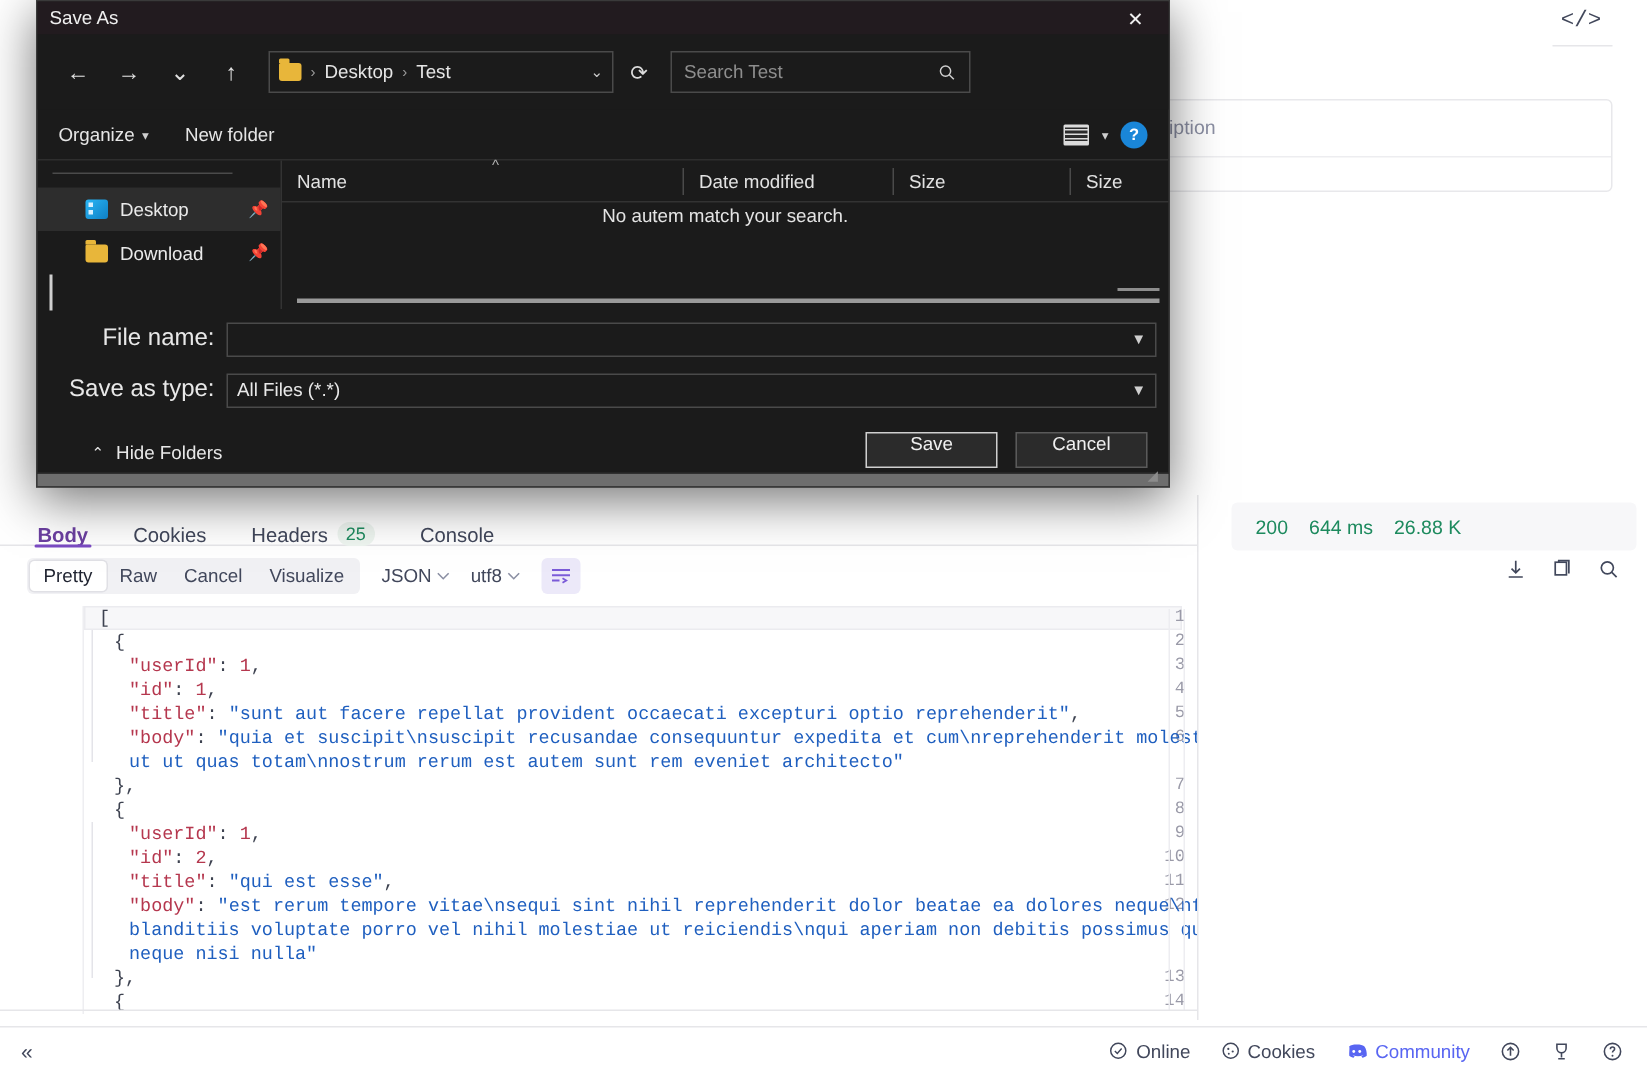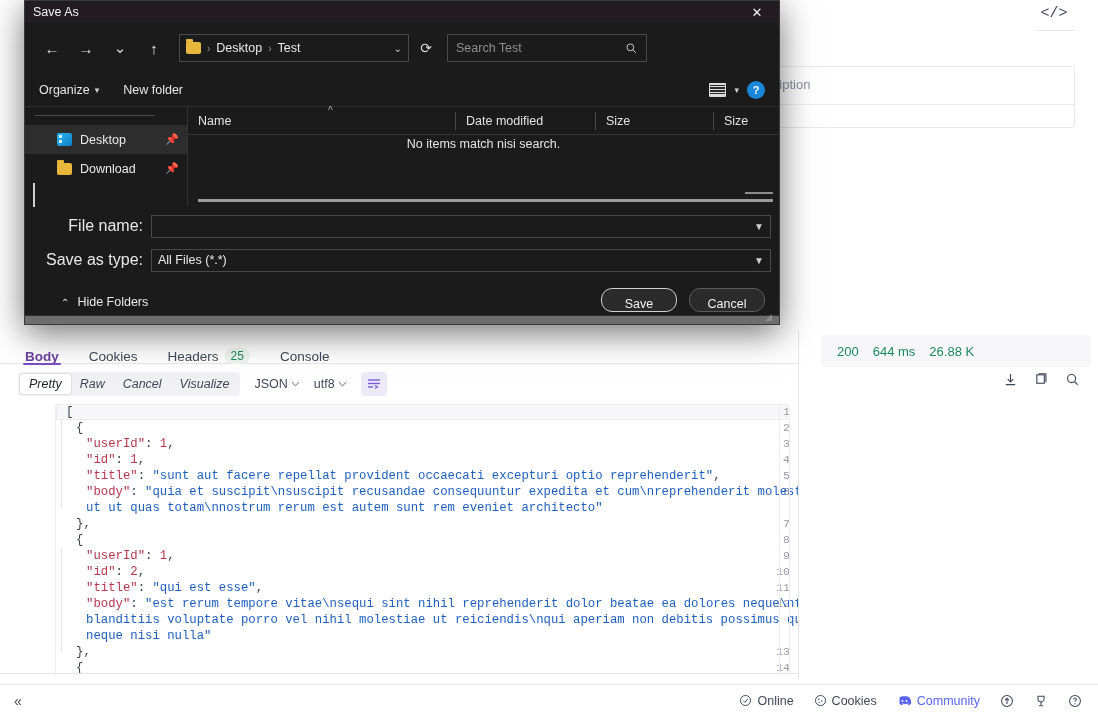--- a/index.html
+++ b/index.html
@@ -60,21 +60,21 @@
   .body-toolbar {
     position: absolute; left: 0; top: 364px; width: 798px; height: 40px;
     display: flex; align-items: center;
   }
   .seg-group {
     display: flex; align-items: center; margin-left: 18px;
     background: #f1f1f4; border-radius: 4px; height: 24px; padding: 2px;
   }
   .seg {
     height: 20px; padding: 0 9px; display: flex; align-items: center;
-    font-size: 12.5px; color: #41475b; border-radius: 3px; font-style: italic;
+    font-size: 12.5px; color: #41475b; border-radius: 3px;
   }
   .seg.active { background: #ffffff; color: #1f2330; box-shadow: 0 0 0 1px #e0e0e5; }
   .drop {
     display: flex; align-items: center; gap: 3px; margin-left: 14px;
     font-size: 12.5px; color: #41475b;
   }
   .fmt-btn {
     margin-left: 14px; width: 26px; height: 24px; border-radius: 4px;
     background: #ece9f9; display: flex; align-items: center; justify-content: center;
   }
@@ -267,23 +267,23 @@
     font-size: 12.5px; font-family: "Liberation Sans", sans-serif;
   }
   .fcaret { color: #cfcfcf; font-size: 10px; margin-left: auto; }
 
   .hide-folders {
     position: absolute; left: 36px; top: 294px; display: flex; align-items: center;
     gap: 8px; font-size: 12.5px; color: #e8e8e8;
   }
   .dlg-btns { position: absolute; right: 14px; top: 287px; display: flex; gap: 12px; }
   .dbtn {
-    width: 76px; height: 24px; border: 1px solid #5a5a5a; background: #2b2b2b;
-    color: #f0f0f0; font-size: 12.5px; display: flex; align-items: flex-end;
-    justify-content: center; border-radius: 11px;
+    width: 88px; height: 24px; border: 1px solid #5a5a5a; background: #2b2b2b;
+    color: #f0f0f0; font-size: 12.5px; display: flex; align-items: flex-start;
+    justify-content: center; border-radius: 0;
   }
   .dbtn.default { border-color: #cfcfcf; }
   .grip {
     position: absolute; right: 4px; bottom: 2px; width: 10px; height: 10px;
     color: #8c8c8c; font-size: 9px;
   }
   .dlg-footer-strip {
     position: absolute; left: 0; bottom: 0; width: 100%; height: 8px; background: #6e6e6e;
   }
   .dlg-footer-inner { position:absolute; left:0; bottom:8px; width:100%; height:1px; background:#303030; }
@@ -569,21 +569,21 @@
             <span>Date modified</span>
           </div>
           <div class="lh" style="width:118px">
             <span>Size</span>
           </div>
           <div class="lh" style="border-right:0">
             <span>Size</span>
           </div>
           <span class="sort-caret">^</span>
         </div>
-        <div class="empty-msg">No items match nisi search.</div>
+        <div class="empty-msg">No autem match your search.</div>
         <div class="h-scroll-tick"></div>
         <div class="h-scroll"></div>
       </div>
     </div>
 
     <div class="dlg-fields">
       <div class="frow">
         <div class="flabel">File name:</div>
         <div class="fctl">
           <span class="fcaret">▼</span>

